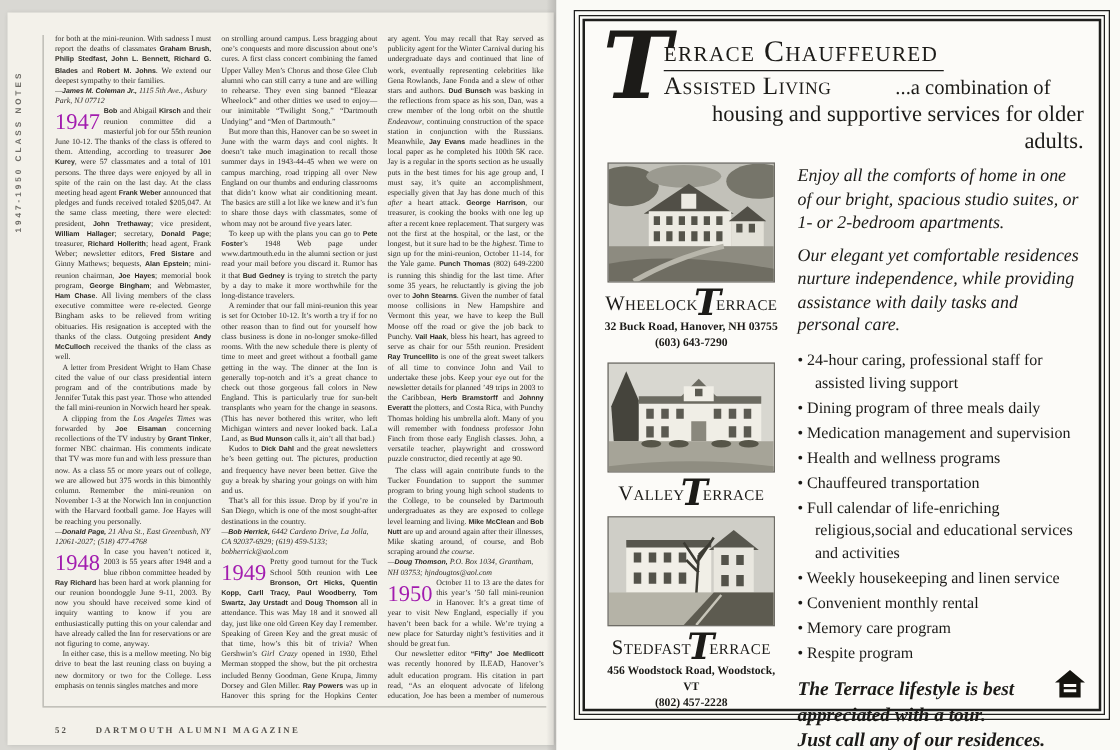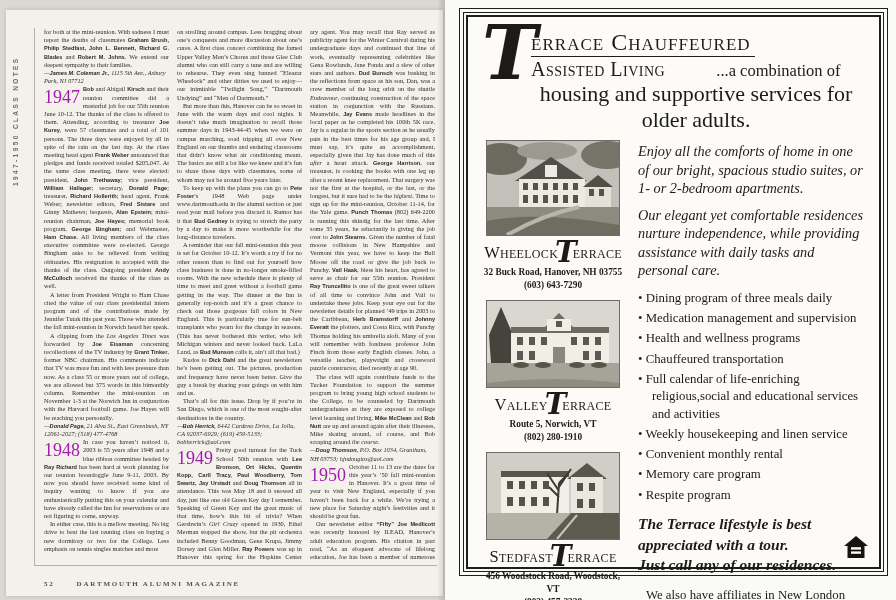--- a/index.html
+++ b/index.html
@@ -26,21 +26,21 @@
   .f1{position:absolute;left:14px;top:8px;right:8px;bottom:24px;border:1.5px solid #1e1e1c;padding:3px;}
   .f2{border:1px solid #1e1e1c;padding:2px;height:100%;box-sizing:border-box;}
   .f3{border:2.5px solid #1e1e1c;height:100%;box-sizing:border-box;padding:6px 12px;background:#fcfbf8;position:relative;color:#1c1b18;}
   .ad-header{display:flex;align-items:flex-start;}
   .logo-t{font-family:"DejaVu Serif",serif;font-style:italic;font-weight:bold;font-size:74px;line-height:.72;margin:4px -6px 0 2px;}
   .ad-header-text{padding-top:6px;}
   .ad-title{font-variant:small-caps;font-size:24px;letter-spacing:1px;border-bottom:1.5px solid #1e1e1c;display:inline-block;padding:0 4px 0 0;}
   .ad-sub{margin-top:1px;}
   .ad-sub .sc{font-variant:small-caps;font-size:20px;letter-spacing:.5px;}
   .ad-sub .rest{font-size:16.5px;margin-left:47px;}
-  .ad-sub2{font-size:22px;margin:0 0 0 -6px;text-align:center;}
+  .ad-sub2{font-size:18px;margin:0 0 0 -6px;text-align:right;}
   .ad-body{display:flex;gap:12px;margin-top:7px;}
   .ad-left{width:146px;flex:none;text-align:center;}
   .photo{display:block;margin:0 auto;border:1px solid #6e6c66;background:#c7c6c0;}
   .res-label{display:flex;align-items:baseline;justify-content:center;margin-top:2px;}
   .res-name{font-variant:small-caps;font-size:16.5px;letter-spacing:.3px;}
   .res-t{font-family:"DejaVu Serif",serif;font-style:italic;font-weight:bold;font-size:29px;line-height:.7;margin:0 -4px 0 -3px;position:relative;top:4px;}
   .res-addr{font-size:9.3px;font-weight:bold;line-height:1.4;margin-top:3px;}
   .ad-right{flex:1;padding-right:2px;}
   .intro{font-style:italic;font-weight:normal;font-size:14.3px;line-height:1.3;margin:2px 0 8px;}
   ul.bullets{margin:10px 0 0;padding:0;list-style:none;font-size:12.8px;line-height:1.38;}
@@ -179,24 +179,20 @@
                   <ellipse cx="90" cy="64" rx="8" ry="3"></ellipse>
                   <ellipse cx="112" cy="64" rx="8" ry="3"></ellipse>
                 </g>
         <path d="M0 82 Q 66 74 132 82 L132 86 L0 86 Z" fill="#8f8d81"></path>
       </svg>
       <div class="res-label">
         <span class="res-name">Valley</span>
                 <span class="res-t">T</span>
                 <span class="res-name">errace</span>
       </div>
-      <div class="res-addr">
-        <div>Route 5, Norwich, VT</div>
-        <div>(802) 280-1910</div>
-      </div>
 
       <svg class="photo" style="margin-top:8px" width="132" height="86" viewBox="0 0 132 86">
         <rect width="132" height="86" fill="#cfceC7"></rect>
         <rect x="14" y="22" width="68" height="38" fill="#f1efe7"></rect>
         <rect x="14" y="18" width="68" height="6" fill="#57564d"></rect>
         <polygon points="80,26 100,10 120,26" fill="#57564d"></polygon>
         <rect x="84" y="24" width="32" height="36" fill="#e9e7df"></rect>
         <g fill="#54534a">
           <rect x="20" y="28" width="6" height="8"></rect>
                   <rect x="32" y="28" width="6" height="8"></rect>
@@ -226,20 +222,21 @@
       <div class="res-addr">
         <div>456 Woodstock Road, Woodstock, VT</div>
         <div>(802) 457-2228</div>
       </div>
     </div>
 
     <div class="ad-right">
       <p class="intro">Enjoy all the comforts of home in one of our bright, spacious studio suites, or 1- or 2-bedroom apartments.</p>
       <p class="intro">Our elegant yet comfortable residences nurture independence, while providing assistance with daily tasks and personal care.</p>
       <ul class="bullets">
+        <li>24-hour caring, professional staff for assisted living support</li>
         <li>Dining program of three meals daily</li>
         <li>Medication management and supervision</li>
         <li>Health and wellness programs</li>
         <li>Chauffeured transportation</li>
         <li>Full calendar of life-enriching religious,social and educational services and activities</li>
         <li>Weekly housekeeping and linen service</li>
         <li>Convenient monthly rental</li>
         <li>Memory care program</li>
         <li>Respite program</li>
       </ul>

